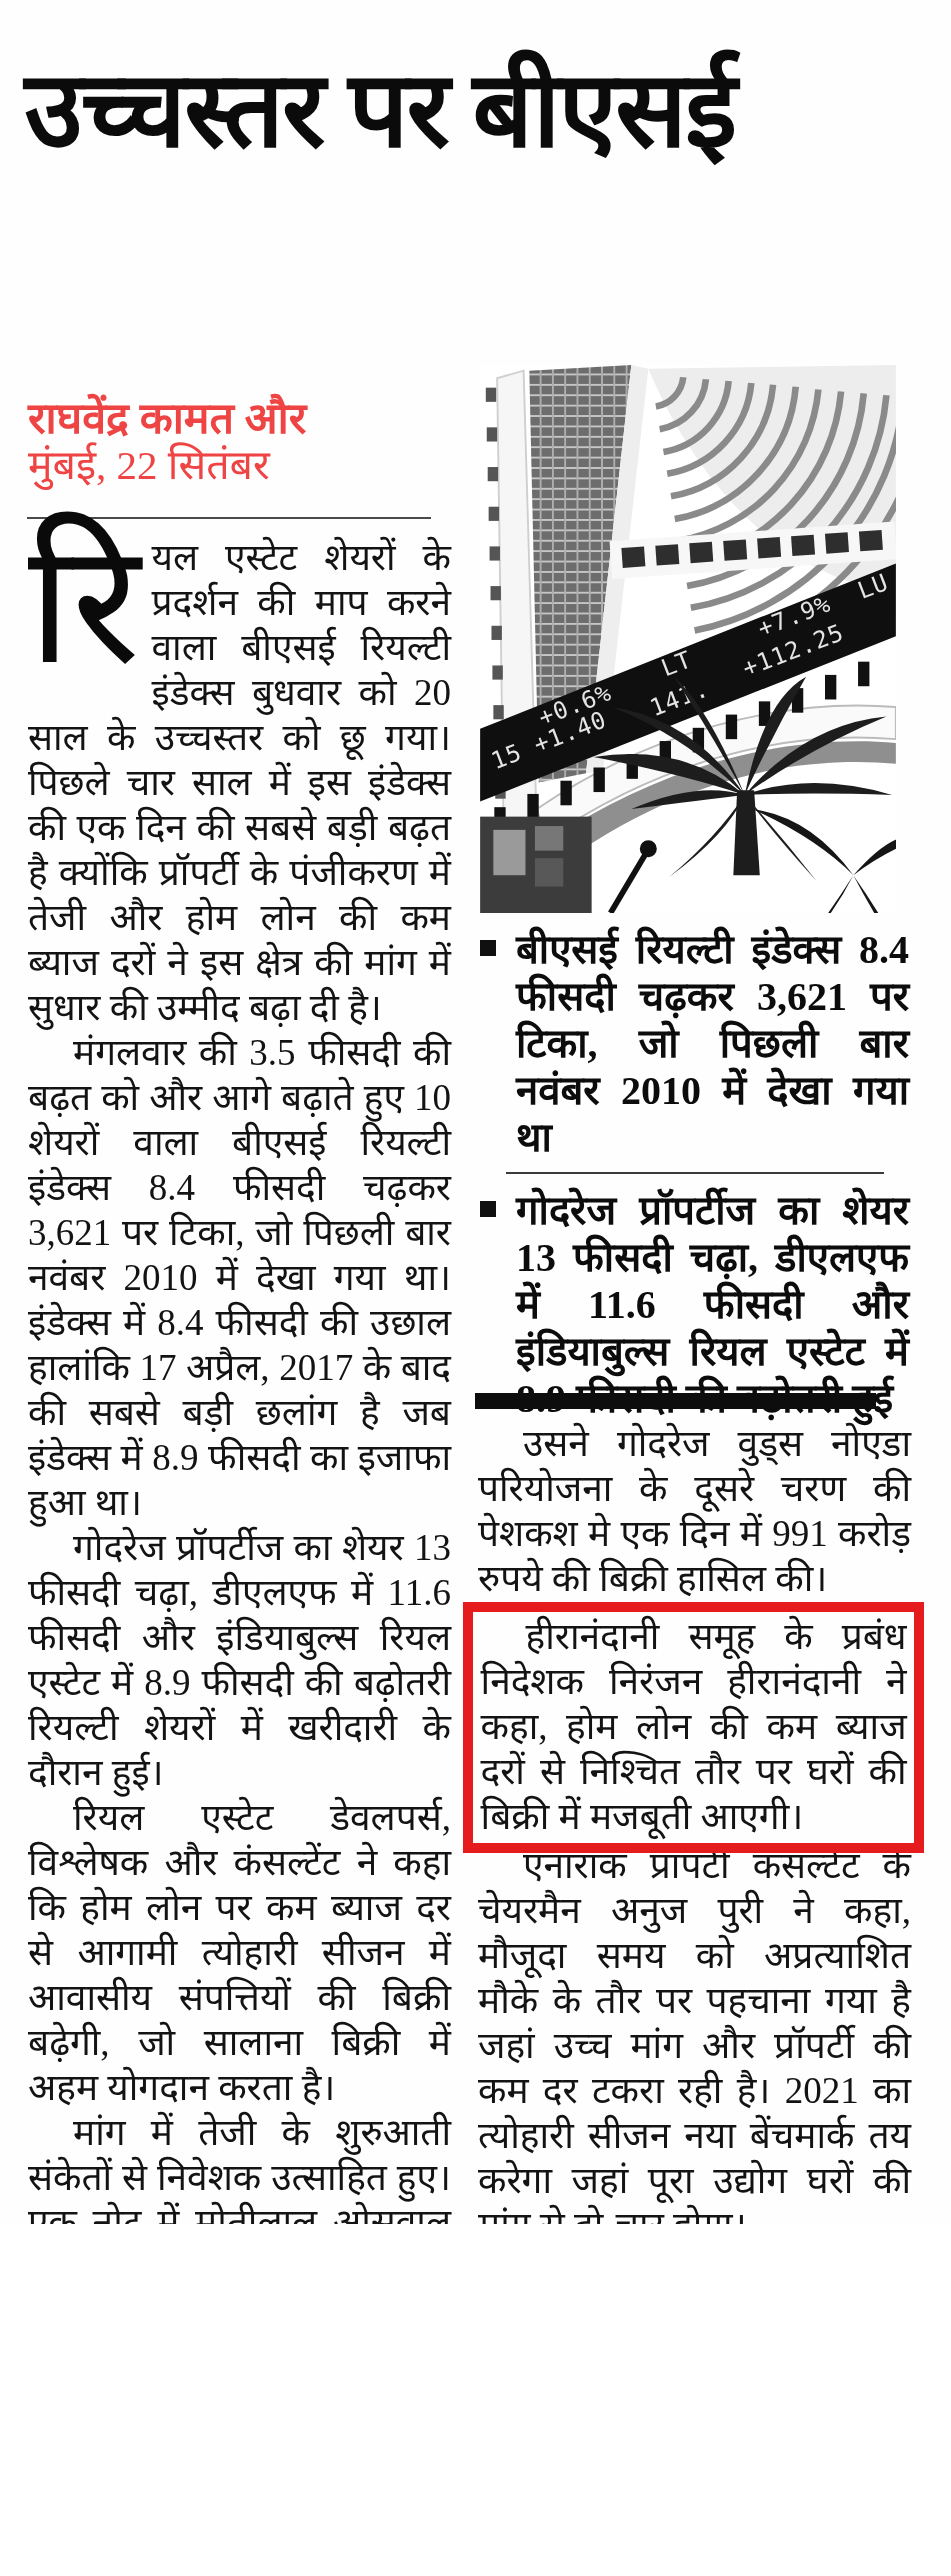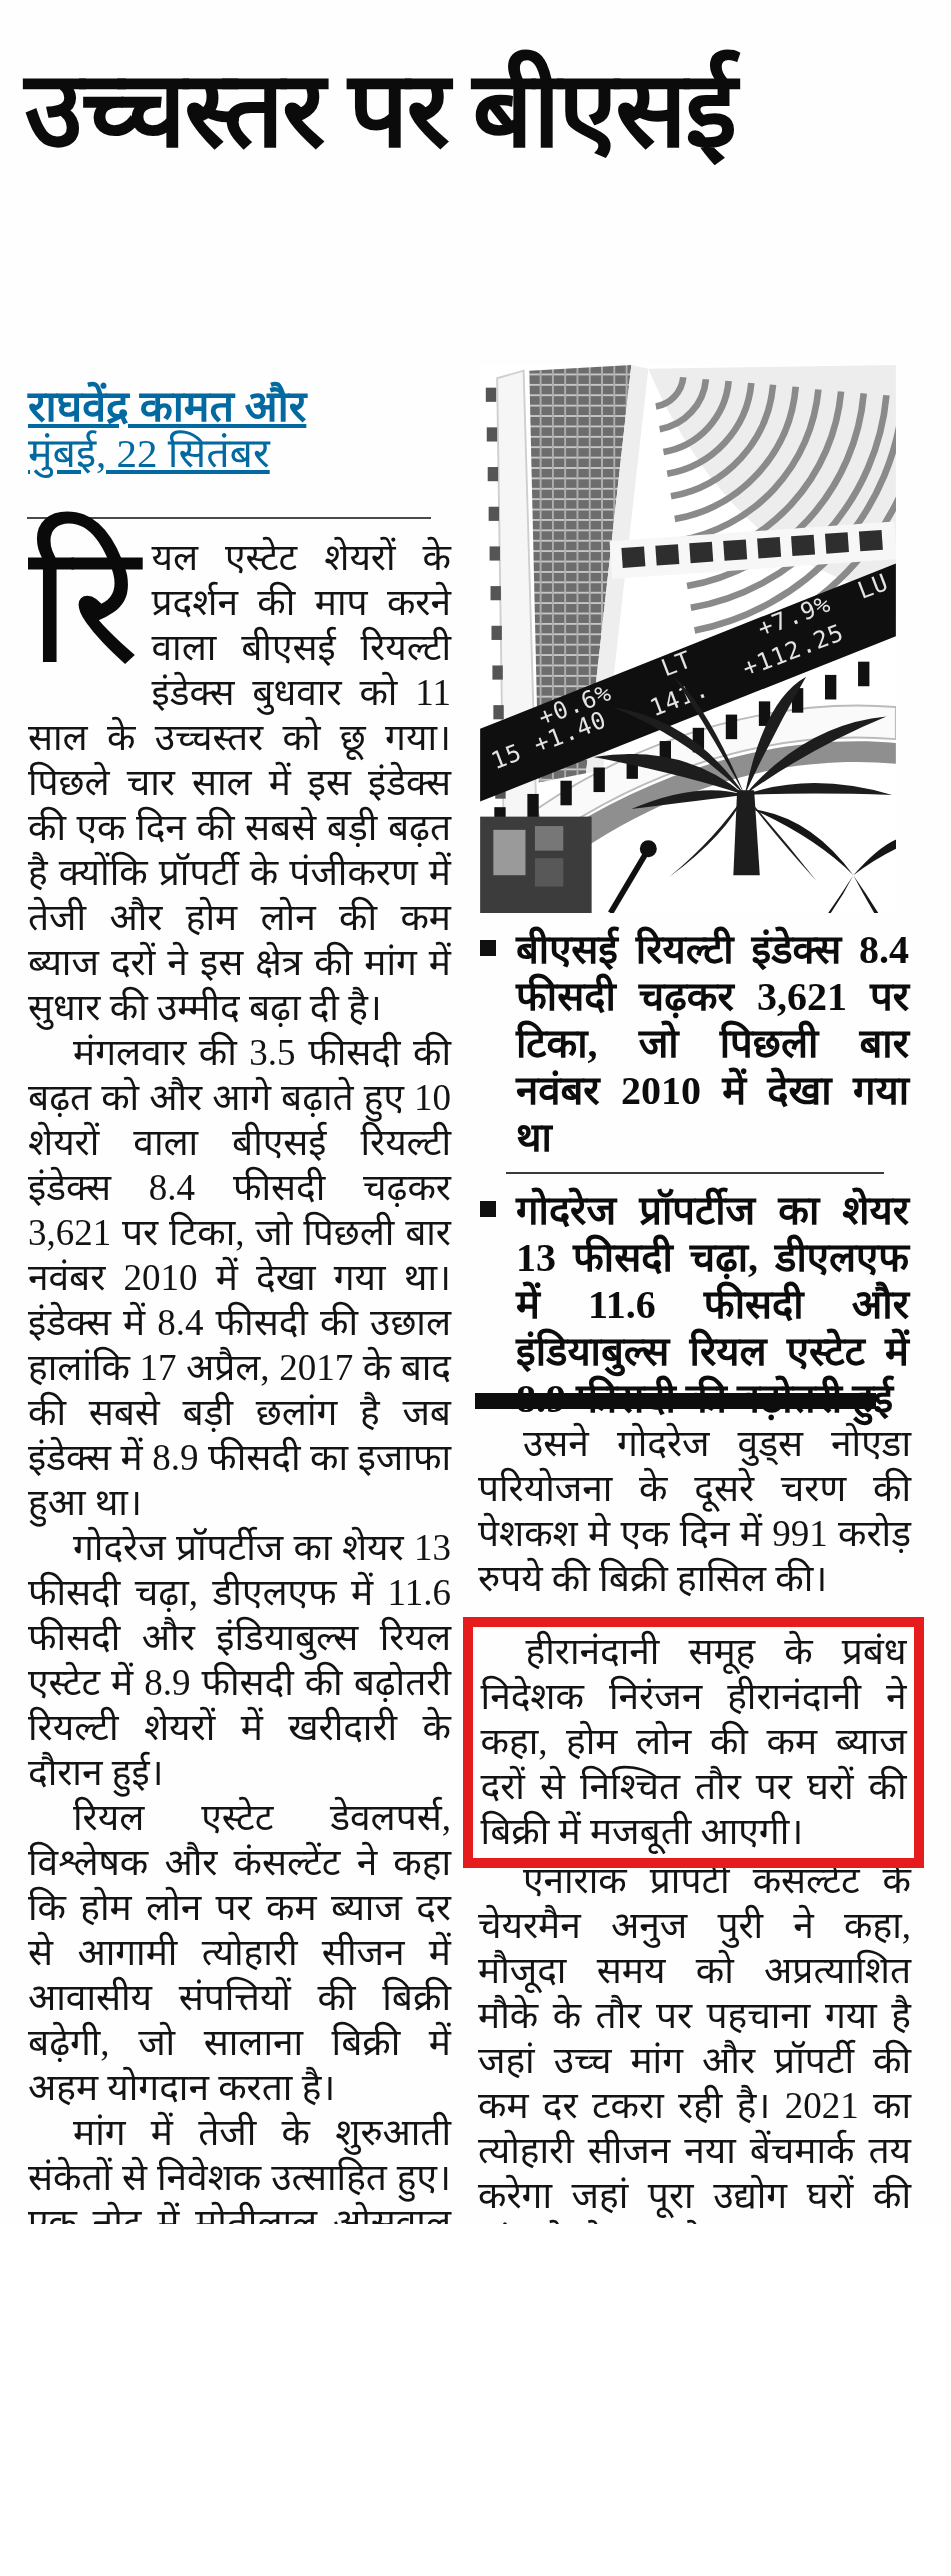--- a/index.html
+++ b/index.html
@@ -13,21 +13,21 @@
   }
   .abs{position:absolute;}
   
   .headline{
     left:24.6px;top:28px;width:912px;
     font-size:106px;line-height:166px;
     font-weight:700;letter-spacing:-1.9px;
     color:#0b0b0b;
   }
   
-  .byline{left:28px;top:384px;width:416px;font-size:43px;line-height:46px;font-weight:700;color:#0369a1;text-decoration:underline;}
+  .byline{left:28px;top:396px;width:416px;font-size:43px;line-height:46px;font-weight:700;color:#ef4444;}
   .dateline{font-weight:400;font-size:41px;line-height:47px;}
   .rule{left:26.5px;top:517px;width:404px;height:1.9px;background:#4a4a4a;}
   
   .col-left{
     left:28px;top:535px;width:423px;
     font-size:37px;line-height:45px;
     text-align:justify;
   }
   .col-left p,.col-right p{margin:0;padding:0;}
   p.indent{text-indent:45px;}
@@ -50,21 +50,21 @@
   .hl-square{position:absolute;left:1.9px;top:14px;width:16px;height:16px;background:#101010;}
   .hl-divider{height:1.9px;background:#3a3a3a;margin:11.3px 0 13.2px 28px;width:378px;}
   .thickbar{left:475px;top:1393px;width:401px;height:16px;background:#0d0d0d;}
   .col-right{
     left:478px;top:1421px;width:433px;
     font-size:37px;line-height:45px;
     text-align:justify;
   }
   .red-box{
     border:10.4px solid #e51b1e;
-    margin:16px -13.2px -9.4px -15px;
+    margin:1px -13.2px -9.4px -15px;
     padding:1.9px 7.6px 3.8px 7.6px;
     position:relative;z-index:2;
     background:transparent;
   }
   .ticker-text{font-family:"DejaVu Sans Mono",monospace;fill:#e4e4e4;font-size:25px;letter-spacing:1px;}
 </style>
 </head>
 <body>
 
 <div id="page">
@@ -74,21 +74,21 @@
   </div>
 
   <div class="abs byline">
     <div>राघवेंद्र कामत और</div>
     <div class="dateline">मुंबई, 22 सितंबर</div>
   </div>
   <div class="abs rule"></div>
 
   <div class="abs col-left">
     <p>
-      <span class="dropcap">रि</span><span>यल एस्टेट शेयरों के प्रदर्शन की माप करने वाला बीएसई रियल्टी इंडेक्स बुधवार को 11 साल के उच्चस्तर को छू गया। पिछले चार साल में इस इंडेक्स की एक दिन की सबसे बड़ी बढ़त है क्योंकि प्रॉपर्टी के पंजीकरण में तेजी और होम लोन की कम ब्याज दरों ने इस क्षेत्र की मांग में सुधार की उम्मीद बढ़ा दी है।</span>
+      <span class="dropcap">रि</span><span>यल एस्टेट शेयरों के प्रदर्शन की माप करने वाला बीएसई रियल्टी इंडेक्स बुधवार को 20 साल के उच्चस्तर को छू गया। पिछले चार साल में इस इंडेक्स की एक दिन की सबसे बड़ी बढ़त है क्योंकि प्रॉपर्टी के पंजीकरण में तेजी और होम लोन की कम ब्याज दरों ने इस क्षेत्र की मांग में सुधार की उम्मीद बढ़ा दी है।</span>
     </p>
     <p class="indent">मंगलवार की 3.5 फीसदी की बढ़त को और आगे बढ़ाते हुए 10 शेयरों वाला बीएसई रियल्टी इंडेक्स 8.4 फीसदी चढ़कर 3,621 पर टिका, जो पिछली बार नवंबर 2010 में देखा गया था। इंडेक्स में 8.4 फीसदी की उछाल हालांकि 17 अप्रैल, 2017 के बाद की सबसे बड़ी छलांग है जब इंडेक्स में 8.9 फीसदी का इजाफा हुआ था।</p>
     <p class="indent">गोदरेज प्रॉपर्टीज का शेयर 13 फीसदी चढ़ा, डीएलएफ में 11.6 फीसदी और इंडियाबुल्स रियल एस्टेट में 8.9 फीसदी की बढ़ोतरी रियल्टी शेयरों में खरीदारी के दौरान हुई।</p>
     <p class="indent">रियल एस्टेट डेवलपर्स, विश्लेषक और कंसल्टेंट ने कहा कि होम लोन पर कम ब्याज दर से आगामी त्योहारी सीजन में आवासीय संपत्तियों की बिक्री बढ़ेगी, जो सालाना बिक्री में अहम योगदान करता है।</p>
     <p class="indent">मांग में तेजी के शुरुआती संकेतों से निवेशक उत्साहित हुए। एक नोट में मोतीलाल ओसवाल ने कहा कि मुंबई में सितंबर 2021 में 7,000 संपत्तियों का पंजीकरण हो सकता है, जो एक दशक का सबसे बड़ा आंकड़ा होगा। 21 सितंबर तक 6,000 से ज्यादा परिसंपत्तियों का पंजीकरण हो चुका है। गोदरेज प्रॉपर्टीज ने बुधवार को कहा कि</p>
   </div>
 
   <div class="abs photo">
     <svg width="416" height="548" viewBox="0 0 440 580" xmlns="http://www.w3.org/2000/svg">
       <defs>

